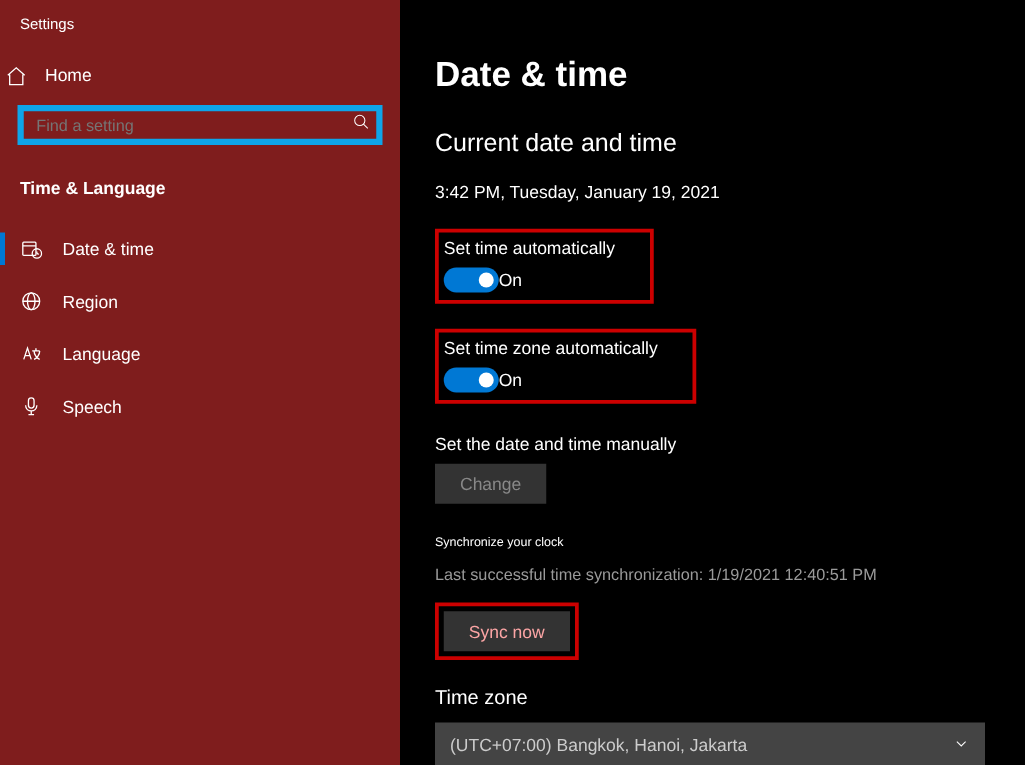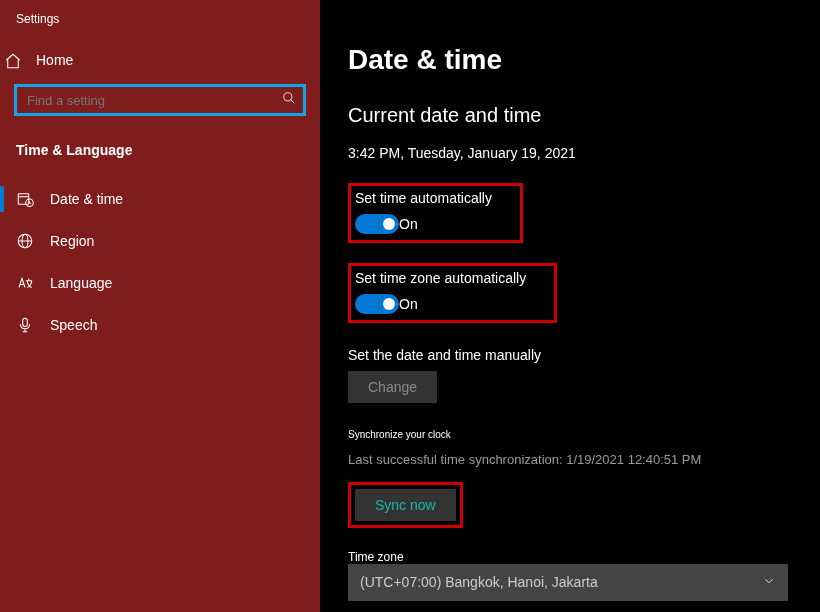--- a/index.html
+++ b/index.html
@@ -6,21 +6,21 @@
   body { background: #000; color: #fff; width: 820px; height: 612px; overflow: hidden; display: flex; }
   
   .sidebar { width: 320px; background: #7f1d1d; height: 100%; padding: 12px 0 0 0; }
   .sidebar-title { font-size: 12px; font-weight: 400; padding: 0 16px 20px 16px; color: #fff; }
   
   .home-row { display: flex; align-items: flex-start; padding: 6px 16px 14px 4px; gap: 14px; cursor: pointer; }
   .home-row .icon { width: 18px; height: 18px; display: flex; align-items: center; justify-content: center; }
   .home-row .label { font-size: 14px; }
   
   .search-wrap { padding: 0 14px 18px 14px; }
-  .search-box { width: 100%; height: 32px; background: transparent; border: 3px solid #0ea5e9; color: #aaa; padding: 0 30px 0 10px; font-size: 13px; position: relative; }
+  .search-box { width: 100%; height: 32px; background: transparent; border: 5px solid #0ea5e9; color: #aaa; padding: 0 30px 0 10px; font-size: 13px; position: relative; }
   .search-container { position: relative; }
   .search-container .search-icon { position: absolute; right: 10px; top: 50%; transform: translateY(-50%); color: #aaa; }
   
   .category-title { font-size: 14px; font-weight: 600; padding: 8px 16px 20px 16px; }
   
   .nav-item { display: flex; align-items: center; padding: 12px 16px 12px 16px; gap: 16px; cursor: pointer; position: relative; }
   .nav-item.selected::before { content: ""; position: absolute; left: 0; top: 8px; bottom: 8px; width: 4px; background: #0078d4; }
   .nav-item .icon { width: 18px; height: 18px; display: flex; align-items: center; justify-content: center; flex-shrink: 0; }
   .nav-item .label { font-size: 14px; }
   
@@ -31,30 +31,30 @@
   
   .setting-block { margin-bottom: 12px; padding: 4px 6px; }
   .setting-block.highlighted { border: 3px solid #cc0000; display: inline-block; padding: 4px 28px 6px 4px; }
   .setting-label { font-size: 14px; margin-bottom: 8px; display: block; }
   
   .toggle-row { display: flex; align-items: center; }
   .toggle { width: 44px; height: 20px; background: #0078d4; border-radius: 10px; position: relative; cursor: pointer; }
   .toggle::after { content: ""; position: absolute; width: 12px; height: 12px; background: #fff; border-radius: 50%; top: 4px; right: 4px; }
   .toggle-state { font-size: 14px; }
   
-  .btn { background: #333333; border: none; color: #14b8a6; padding: 8px 20px; font-size: 14px; cursor: pointer; }
+  .btn { background: #333333; border: none; color: #fca5a5; padding: 8px 20px; font-size: 14px; cursor: pointer; }
   .btn.disabled { color: #888; cursor: default; }
   .btn-wrap.highlighted { border: 3px solid #cc0000; display: inline-block; padding: 4px; }
   
   .sync-section { margin-top: 22px; }
   .sync-title { font-size: 10px; margin-bottom: 10px; }
   .sync-info { font-size: 13px; color: #9a9a9a; line-height: 1.5; margin-bottom: 12px; }
   
   .tz-section { margin-top: 22px; }
-  .tz-label { font-size: 12px; }
+  .tz-label { font-size: 16px; margin-bottom: 10px; }
   .tz-select { width: 440px; background: #444444; border: none; color: #ccc; padding: 10px 12px; font-size: 14px; display: flex; justify-content: space-between; align-items: center; cursor: pointer; }
   .chev { color: #aaa; }
   
   svg { stroke: #fff; fill: none; stroke-width: 1.4; }
 </style>
 </head>
 <body>
 
 <div class="sidebar">
   <div class="sidebar-title">Settings</div>

